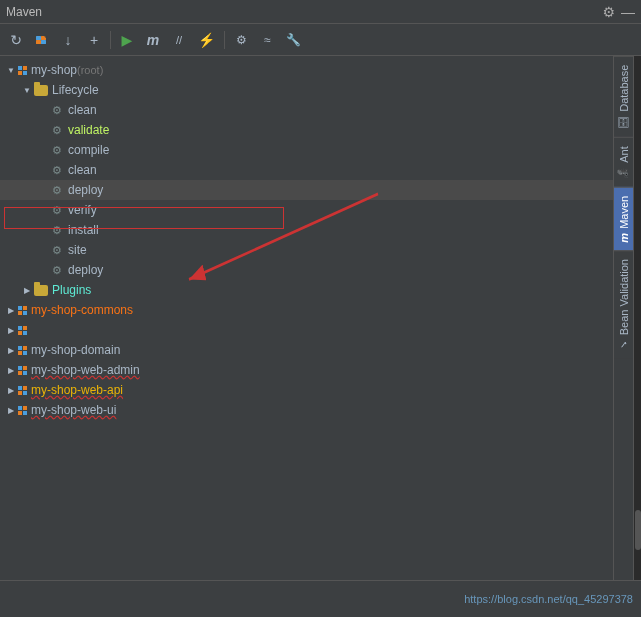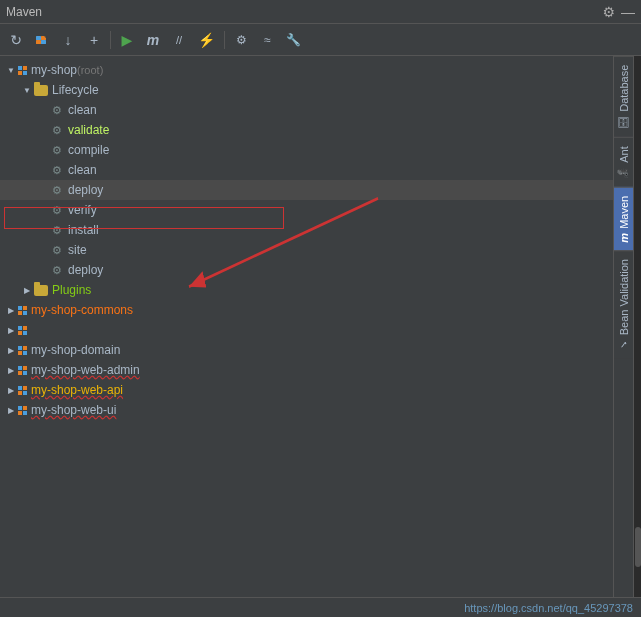--- a/index.html
+++ b/index.html
@@ -136,21 +136,21 @@
       bottom: 30px;
       width: 6px;
       left: 1px;
       height: 40px;
       background: #555;
       border-radius: 3px;
     }
 
     
     .status-bar {
-      height: 20px;
+      height: 37px;
       background: #3c3f41;
       border-top: 1px solid #555;
       display: flex;
       align-items: center;
       justify-content: flex-end;
       padding: 9px 8px;
       font-size: 11px;
       color: #6897bb;
       text-align: right;
     }
@@ -291,21 +291,21 @@
         <div class="tree-item" style="padding-left: 36px;">
           <span style="display: inline-flex; align-items: center; justify-content: center; width: 14px; height: 14px; font-size: 8px; color: rgb(169, 183, 198); flex-shrink: 0; visibility: hidden;"></span>
           <span style="display: inline-block; width: 14px; height: 14px; color: rgb(122, 139, 139); font-size: 11px; margin-right: 4px; text-align: center; line-height: 14px;">⚙</span>
           <span style="font-size: 12px; color: rgb(169, 183, 198);">deploy</span>
         </div>
         <div class="tree-item" style="padding-left: 20px;">
           <span style="display: inline-flex; align-items: center; justify-content: center; width: 14px; height: 14px; font-size: 8px; color: rgb(169, 183, 198); flex-shrink: 0;">▶</span>
           <span style="display: inline-block; width: 14px; height: 11px; background: rgb(200, 168, 56); border-radius: 0px 2px 2px; position: relative; margin-right: 4px; flex-shrink: 0;">
             <span style="position: absolute; top: -3px; left: 0px; width: 6px; height: 3px; background: rgb(200, 168, 56); border-radius: 1px 1px 0px 0px;"></span>
           </span>
-          <span style="font-size: 12px; color: #84cc16;">Plugins</span>
+          <span style="font-size: 12px; color: #5eead4;">Plugins</span>
         </div>
         <div class="tree-item" style="padding-left: 4px;">
           <span style="display: inline-flex; align-items: center; justify-content: center; width: 14px; height: 14px; font-size: 8px; color: rgb(169, 183, 198); flex-shrink: 0;">▶</span>
           <span style="display: inline-grid; grid-template-columns: 4px 4px; grid-template-rows: 4px 4px; gap: 1px; margin-right: 4px;">
             <span style="display: block; background: rgb(74, 158, 221); width: 4px; height: 4px;"></span>
             <span style="display: block; background: rgb(230, 126, 34); width: 4px; height: 4px;"></span>
             <span style="display: block; background: rgb(230, 126, 34); width: 4px; height: 4px;"></span>
             <span style="display: block; background: rgb(74, 158, 221); width: 4px; height: 4px;"></span>
           </span>
           <span style="font-size: 12px; color: #f97316;">my-shop-commons</span>

